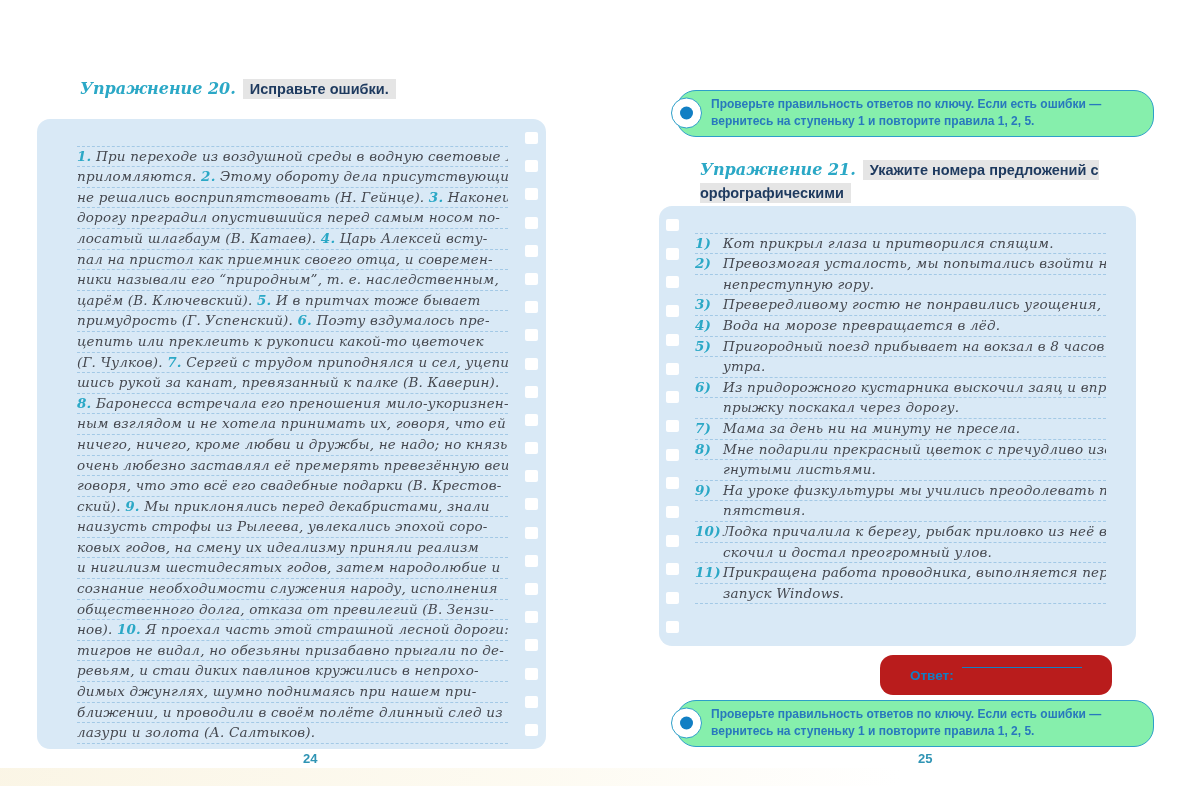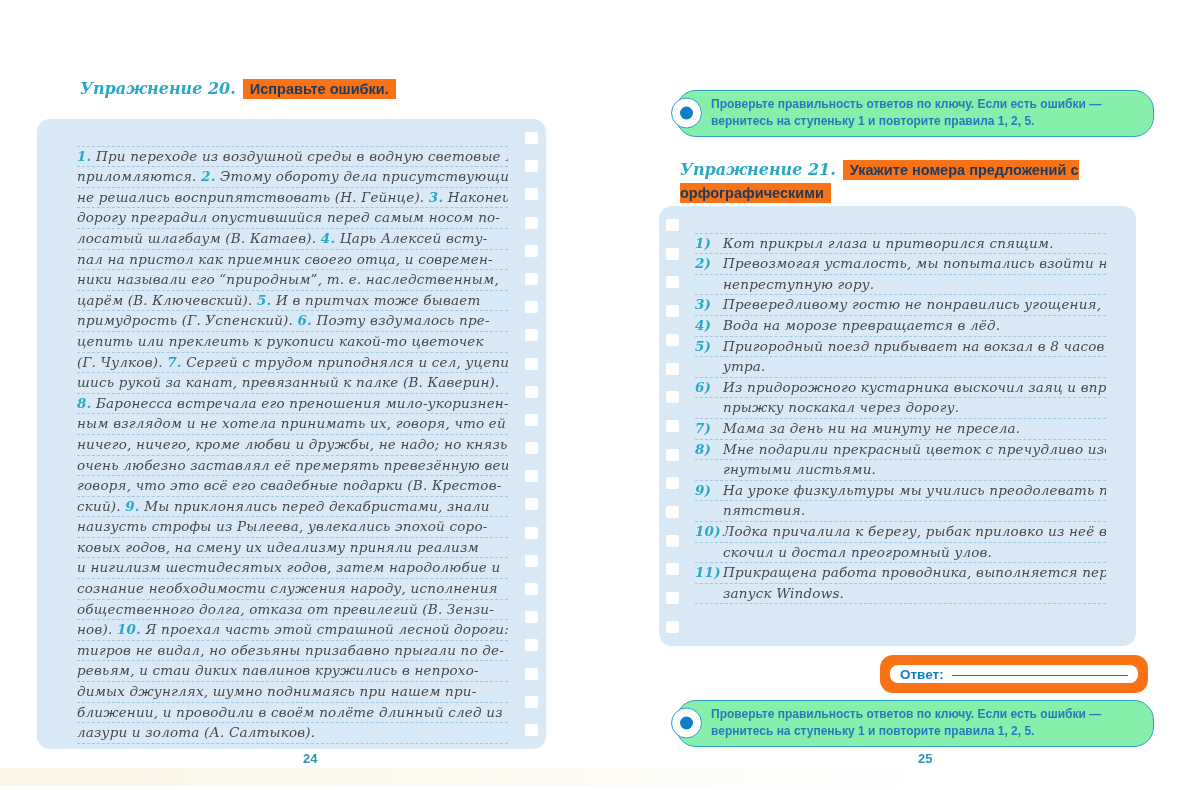--- a/index.html
+++ b/index.html
@@ -10,21 +10,21 @@
   .book{position:absolute;inset:0;}
 
   
   .ex-header{position:absolute;white-space:nowrap;}
   .ex-label{
     font-family:"DejaVu Serif","Liberation Serif",serif;
     font-style:italic;font-weight:bold;color:#2ba8c6;font-size:16px;
     margin-right:7px;
   }
   .hl{
-    background:#f97316;color:#1e3a5f;font-weight:bold;font-size:14.5px;
+    background:#e5e5e5;color:#1e3a5f;font-weight:bold;font-size:14.5px;
     padding:2px 7px;line-height:21px;
   }
   .hdr-right{width:440px;white-space:normal;line-height:23px;}
 
   
   .panel{position:absolute;background:#d9e9f6;border-radius:13px;}
   .panel-left{left:37px;top:119px;width:509px;height:630px;}
   .panel-right{left:659px;top:206px;width:477px;height:440px;}
 
   .holes{position:absolute;top:13px;bottom:13px;width:14px;
@@ -57,22 +57,22 @@
     position:absolute;left:-6px;top:50%;transform:translateY(-50%);
     width:29px;height:29px;border-radius:50%;background:#fff;
     border:1.6px solid #2d9fc9;display:flex;align-items:center;justify-content:center;
   }
   .callout-dot{width:13px;height:13px;border-radius:50%;background:#117fc4;}
   .callout-top{top:90px;}
   .callout-bottom{top:700px;}
 
   
   .answer-pill{
-    position:absolute;left:880px;top:655px;width:268px;height:38px;
-    background:#f97316;border-radius:13px;padding:10px;box-sizing:border-box;
+    position:absolute;left:880px;top:655px;width:232px;height:38px;
+    background:#b91c1c;border-radius:13px;padding:20px;box-sizing:border-box;
   }
   .answer-inner{
     background:#fff;border-radius:8px;height:100%;
     display:flex;align-items:center;padding:0 10px;box-sizing:border-box;
   }
   .answer-label{color:#117fc4;font-weight:bold;font-size:13.5px;}
   .answer-line{
     flex:1;margin-left:8px;align-self:flex-end;margin-bottom:7px;
     border-bottom:1.6px solid #117fc4;height:0;
   }
@@ -159,21 +159,21 @@
 
   <div class="pageno pageno-left">24</div>
 
   <div class="callout callout-top">
     <span class="callout-ico">
         <span class="callout-dot"></span>
       </span>
     <span>Проверьте правильность ответов по ключу. Если есть ошибки — вернитесь на ступеньку 1 и повторите правила 1, 2, 5.</span>
   </div>
 
-  <div class="ex-header hdr-right" style="left:680px;top:158px;">
+  <div class="ex-header hdr-right" style="left:700px;top:158px;">
     <span class="ex-label">Упражнение 21.</span><span class="hl">Укажите номера предложений с орфографическими</span><br>
     <span class="hl">ошибками.</span>
   </div>
 
   <div class="panel panel-right">
     <div class="lines lines-right" id="right-lines">
         <div class="hw-line"></div>
         <div class="hw-line"><span class="item-num">1)</span><span>Кот прикрыл глаза и притворился спящим.</span></div>
         <div class="hw-line"><span class="item-num">2)</span><span>Превозмогая усталость, мы попытались взойти на</span></div>
         <div class="hw-line"><span class="item-num"></span><span>непреступную гору.</span></div>

